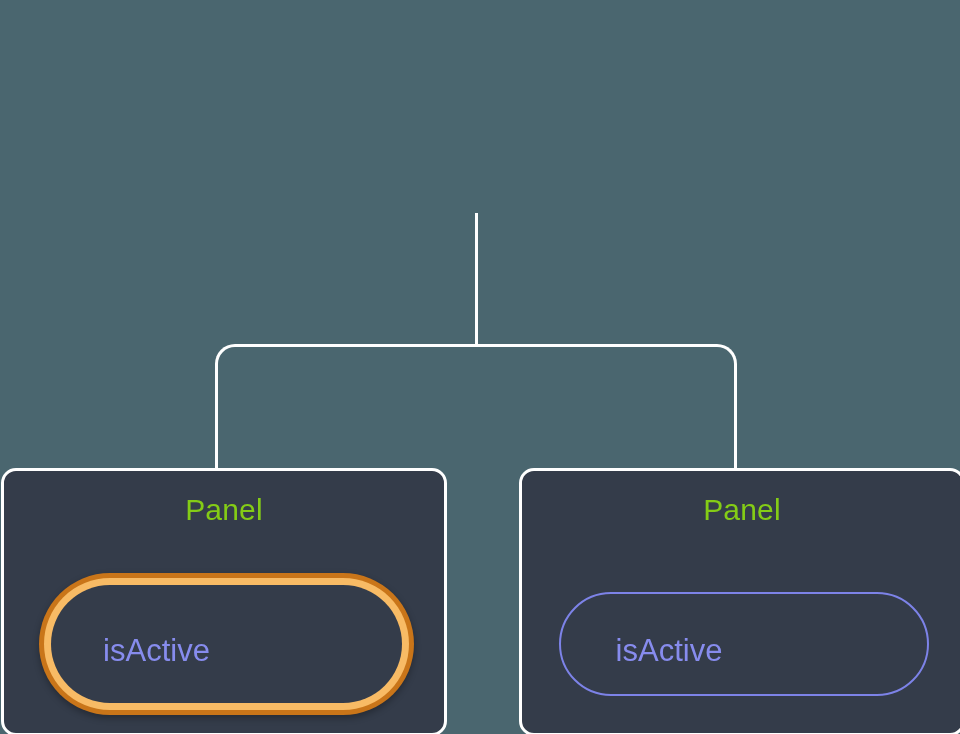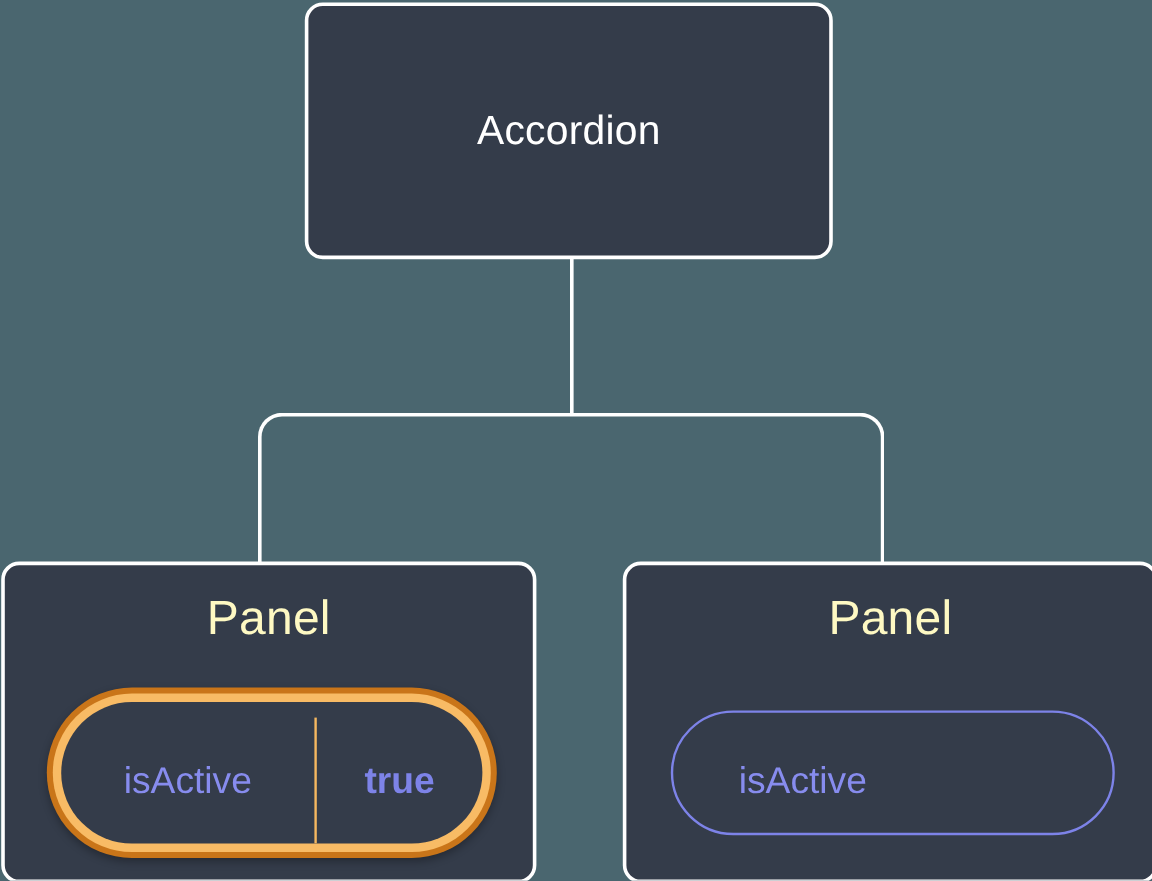--- a/index.html
+++ b/index.html
@@ -79,22 +79,22 @@
     width: 446px;
     height: 268px;
   }
   .node-panel-right {
     left: 519px;
     top: 468px;
     width: 446px;
     height: 268px;
   }
   .node-title-panel {
-    color: #fef9c3;
-    font-size: 40px;
+    color: #84cc16;
+    font-size: 30px;
     letter-spacing: 0.2px;
     margin-bottom: 6px;
   }
 
   
   .pill {
     display: flex;
     align-items: stretch;
     box-sizing: border-box;
   }
@@ -181,33 +181,29 @@
   }
 </style>
 </head>
 <body>
 
 <div id="stage">
 
   <div class="conn conn-vert-root"></div>
   <div class="conn-bracket"></div>
 
-  <div class="node node-root">
-    <span class="node-title-root">Accordion</span>
-  </div>
 
   <div class="node node-panel node-panel-left">
     <span class="node-title-panel">Panel</span>
 
     <div class="pill-highlight-wrap">
       <div class="pill-glow"></div>
       <div class="pill-ring"></div>
       <div class="pill-inner">
         <div class="pill-cell cell-key">isActive</div>
-        <div class="pill-cell cell-val">true</div>
       </div>
     </div>
 
   </div>
 
   <div class="node node-panel node-panel-right">
     <span class="node-title-panel">Panel</span>
 
     <div class="pill pill-plain">
       <div class="pill-cell cell-key">isActive</div>

